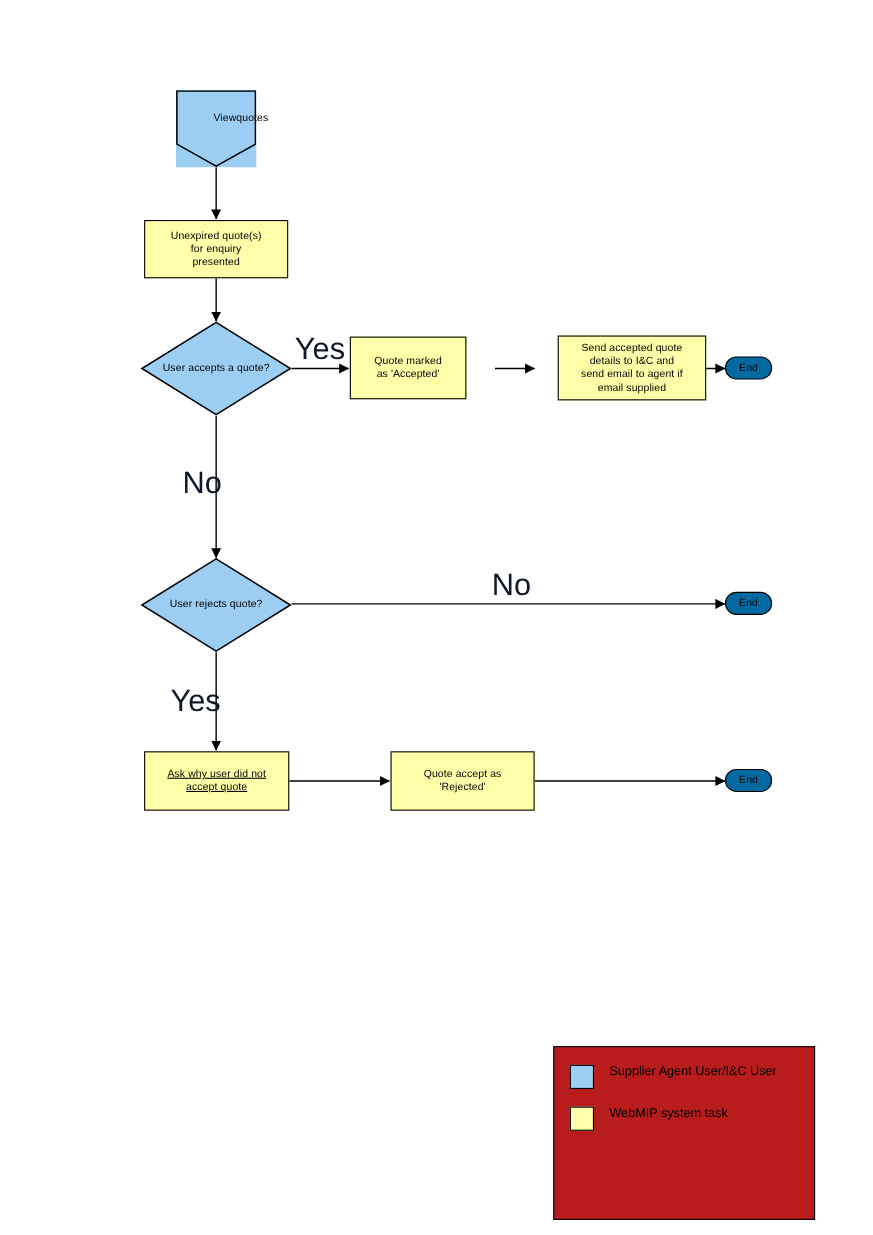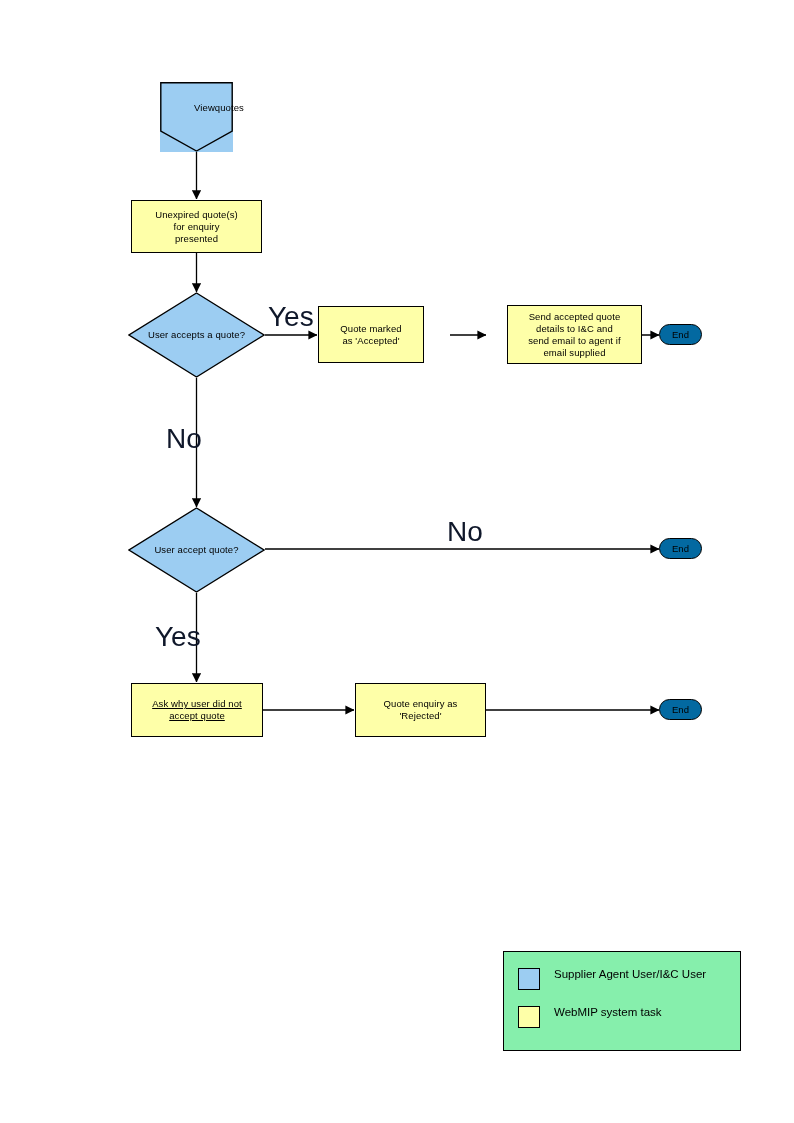--- a/index.html
+++ b/index.html
@@ -91,23 +91,23 @@
     z-index: 6;
     white-space: nowrap;
   }
 
   
   #legend {
     position: absolute;
     left: 503px;
     top: 951px;
     width: 238px;
-    height: 100px;
+    height: 158px;
     border: 1.2px solid #000000;
-    background: #86efac;
+    background: #b91c1c;
     box-sizing: border-box;
     z-index: 5;
   }
   .legend-row {
     position: absolute;
     left: 14px;
     display: flex;
     align-items: flex-start;
   }
   .legend-row:nth-child(1) { top: 15px; }
@@ -188,33 +188,33 @@
 </div>
 
 <div class="node endpill" style="left:659px; top:324px; width:43px; height:21px;">
   <span>End</span>
 </div>
 
 <div class="node decision" style="left:128px; top:507px; width:137px; height:86px;">
   <svg viewBox="0 0 137 86" preserveAspectRatio="none">
     <polygon points="68.5,1 136,43 68.5,85 1,43" fill="#9ccdf2" stroke="#000000" stroke-width="1.4"></polygon>
   </svg>
-  <span class="lbl">User accept quote?</span>
+  <span class="lbl">User rejects quote?</span>
 </div>
 
 <div class="node endpill" style="left:659px; top:538px; width:43px; height:21px;">
   <span>End</span>
 </div>
 
 <div class="node proc" style="left:131px; top:683px; width:132px; height:54px;text-decoration:underline;">
   <span>Ask why user did not accept quote</span>
 </div>
 
 <div class="node proc" style="left:355px; top:683px; width:131px; height:54px;">
-  <span>Quote  enquiry as 'Rejected'</span>
+  <span>Quote  accept as 'Rejected'</span>
 </div>
 
 <div class="node endpill" style="left:659px; top:699px; width:43px; height:21px;">
   <span>End</span>
 </div>
 
 <div class="edgelabel" style="left:268px; top:306px;">Yes</div>
 
 <div class="edgelabel" style="left:166px; top:428px;">No</div>
 

